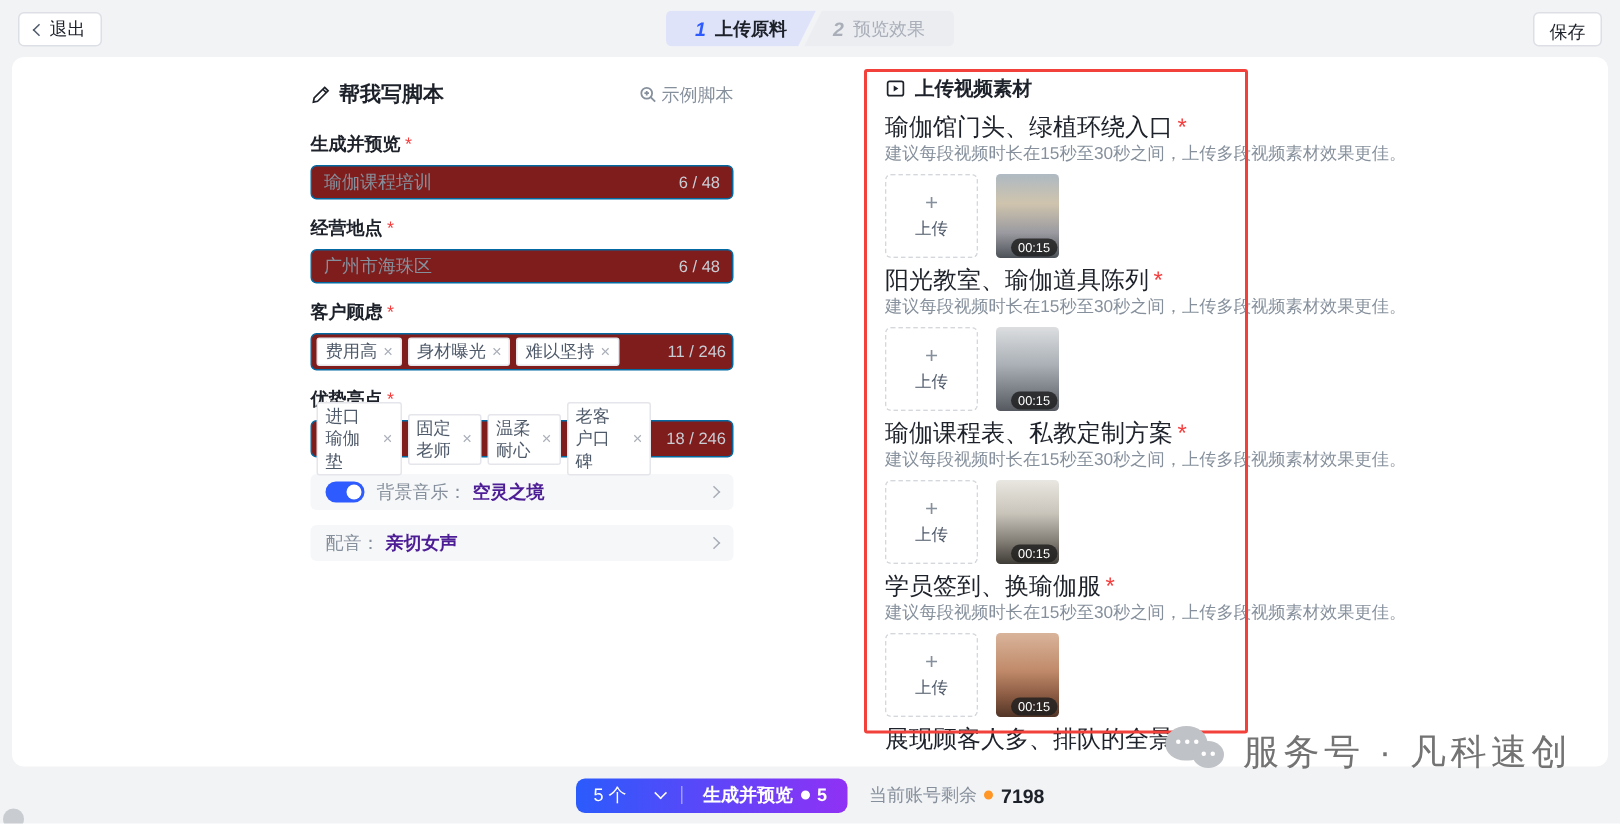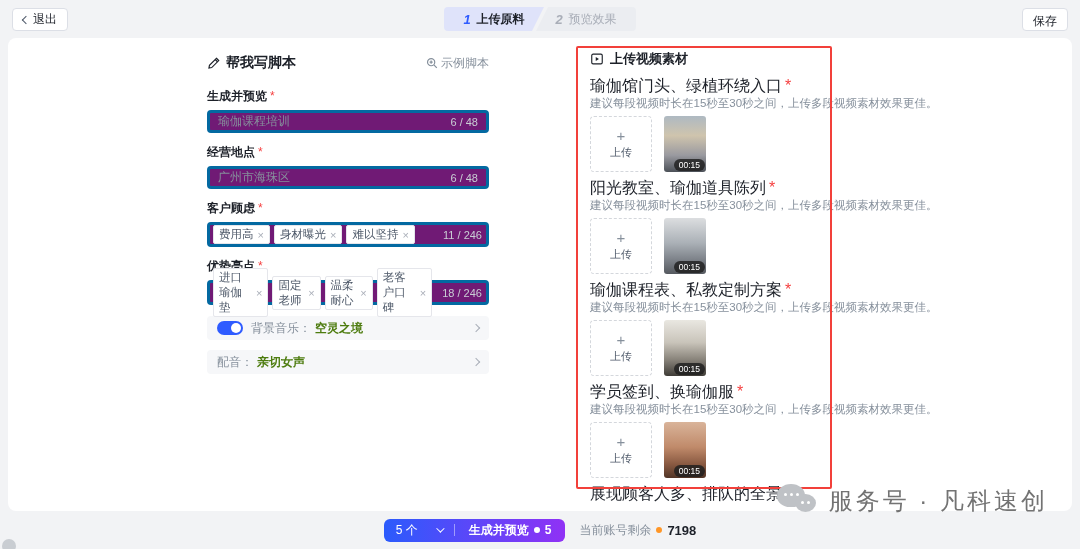--- a/index.html
+++ b/index.html
@@ -29,31 +29,31 @@
   
   .form { position:absolute; left:207px; top:54px; width:282px; }
   .form-head { display:flex; align-items:center; justify-content:space-between; margin-bottom:16px; }
   .form-title { display:flex; align-items:center; gap:5px; font-size:14px; font-weight:bold; }
   .example { display:flex; align-items:center; gap:3px; color:#86909c; font-size:12px; cursor:pointer; }
   .ico-12 { width:12px; height:12px; display:inline-block; }
   .ico-14 { width:14px; height:14px; display:inline-block; }
 
   .f-label { font-size:12px; color:#1d2129; margin-bottom:5px; font-weight:bold; }
   .req { color:#f53f3f; margin-left:3px; font-weight:normal; }
-  .f-input { display:flex; align-items:center; border:3px solid #0369a1; border-radius:4px; height:23px; padding:0 8px; margin-bottom:11px; background:#701a75; }
+  .f-input { display:flex; align-items:center; border:1px solid #0369a1; border-radius:4px; height:23px; padding:0 8px; margin-bottom:11px; background:#7f1d1d; }
   .f-input input { flex:1; border:0; outline:0; font-size:12px; color:#86909c; font-family:inherit; background:transparent; min-width:0; }
   .counter { color:#c9cdd4; font-size:11px; margin-left:6px; white-space:nowrap; }
   .f-tags { height:25px; padding:0 4px 0 3px; }
   .chip { display:inline-flex; align-items:center; gap:4px; border:1px solid #e5e6eb; border-radius:2px; padding:1px 5px; margin-right:4px; font-size:11.5px; color:#4e5969; background:#fff; cursor:default; }
   .chip .x { color:#a9aeb8; cursor:pointer; font-size:11px; }
   .tagspacer { flex:1; }
 
   .opt-row { display:flex; align-items:center; background:#f6f7f9; border-radius:4px; height:24px; padding:0 10px; margin-top:3px; margin-bottom:10px; cursor:pointer; }
   .opt-row .lab { color:#86909c; }
-  .opt-row .val { color:#4d7c0f; font-weight:bold; margin-left:4px; }
+  .opt-row .val { color:#4c1d95; font-weight:bold; margin-left:4px; }
   .opt-row .spacer { flex:1; }
   .chev-right { width:6px; height:6px; border-right:1.5px solid #a9aeb8; border-top:1.5px solid #a9aeb8; transform:rotate(45deg); display:inline-block; }
   .toggle { width:26px; height:14px; background:#2e5bff; border-radius:7px; position:relative; margin-right:8px; flex:0 0 auto; cursor:pointer; }
   .toggle::after { content:""; position:absolute; right:2px; top:2px; width:10px; height:10px; background:#fff; border-radius:50%; }
 
   
   .upanel { position:absolute; left:590px; top:50px; width:228px; }
   .u-head { display:flex; align-items:center; gap:6px; font-size:13px; font-weight:bold; margin-bottom:11px; }
   .sec-title { font-size:16px; color:#1d2129; line-height:14px; margin-bottom:3px; }
   .sec-hint { font-size:11.5px; color:#86909c; line-height:14px; margin-bottom:6px; white-space:nowrap; }

